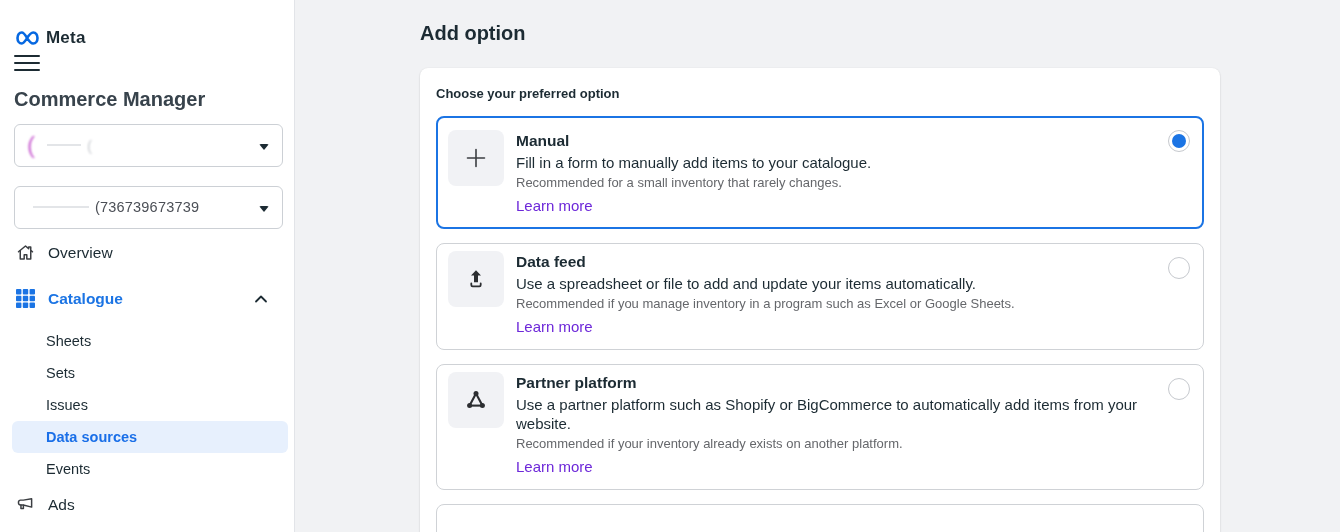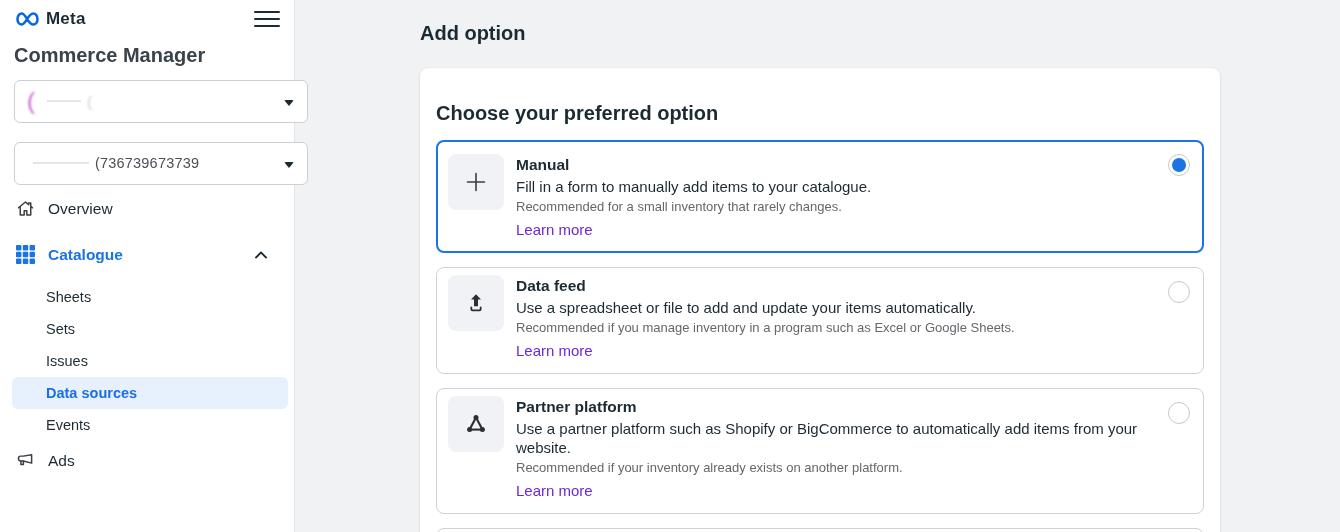--- a/index.html
+++ b/index.html
@@ -11,29 +11,29 @@
     color:#1c2b33;
   }
 
   
   .sidebar {
     width:295px; height:532px; flex:none;
     background:#ffffff;
     border-right:1px solid #e2e4e8;
     padding-left:14px;
   }
-  .brand-row { display:flex; align-items:center; justify-content:space-between; padding:4px 14px 0 0; }
+  .brand-row { display:flex; align-items:flex-start; justify-content:space-between; padding:28px 14px 0 0;flex-direction:column; }
   .logo { display:flex; align-items:center; gap:5px; }
   .logo-name { font-size:17px; font-weight:600; color:#1c2b33; letter-spacing:.2px; }
   .hamburger { width:26px; padding:2px 0; cursor:pointer; }
   .hamburger span { display:block; height:2.5px; background:#1c2b33; border-radius:2px; margin:4.5px 0; }
   .cm-title { margin-top:10px; font-size:20px; font-weight:700; color:#38434c; }
 
   .selector {
-    position:relative; margin-top:13px; width:294px; height:43px;
+    position:relative; margin-top:13px; width:269px; height:43px;
     border:1px solid #ccd0d5; border-radius:6px; background:#fff;
     display:flex; align-items:center; padding:0 30px 0 12px; cursor:pointer;
   }
   .selector + .selector { margin-top:19px; }
   .caret {
     position:absolute; right:13px; top:19px;
     width:0; height:0; border-left:5.5px solid transparent; border-right:5.5px solid transparent;
     border-top:6.5px solid #1c2b33; border-radius:2px;
   }
   .redact-pink { color:#c95fd0; font-size:24px; font-weight:400; filter:blur(1.1px); margin-right:6px; }
@@ -60,21 +60,21 @@
   .nav-item.shops { margin-top:4px; }
 
   
   .main { flex:1; height:532px; }
   .page-title { margin:22px 0 0 125px; font-size:20px; font-weight:700; color:#1c2b33; }
   .card {
     width:800px; margin:23px 0 0 125px; background:#fff;
     border-radius:8px; padding:18px 16px 16px;
     box-shadow:0 1px 2px rgba(0,0,0,.15), 0 0 2px rgba(0,0,0,.06);
   }
-  .section-title { font-size:20px; font-weight:700; color:#1c2b33; margin-bottom:15px;margin-top:16px; }
+  .section-title { font-size:13px; font-weight:700; color:#1c2b33; margin-bottom:15px; }
 
   .option {
     position:relative; display:flex; background:#fff;
     border:1px solid #cfd2d6; border-radius:8px;
     padding:7px 13px 13px 11px; margin-bottom:14px; min-height:98px; cursor:pointer;
   }
   .option.selected { border:2px solid #1b74e4; padding:12px 12px 12px 10px; }
   .icon-box {
     width:56px; height:56px; flex:none; border-radius:8px; background:#f1f2f5;
     display:flex; align-items:center; justify-content:center; color:#3a3d41;

